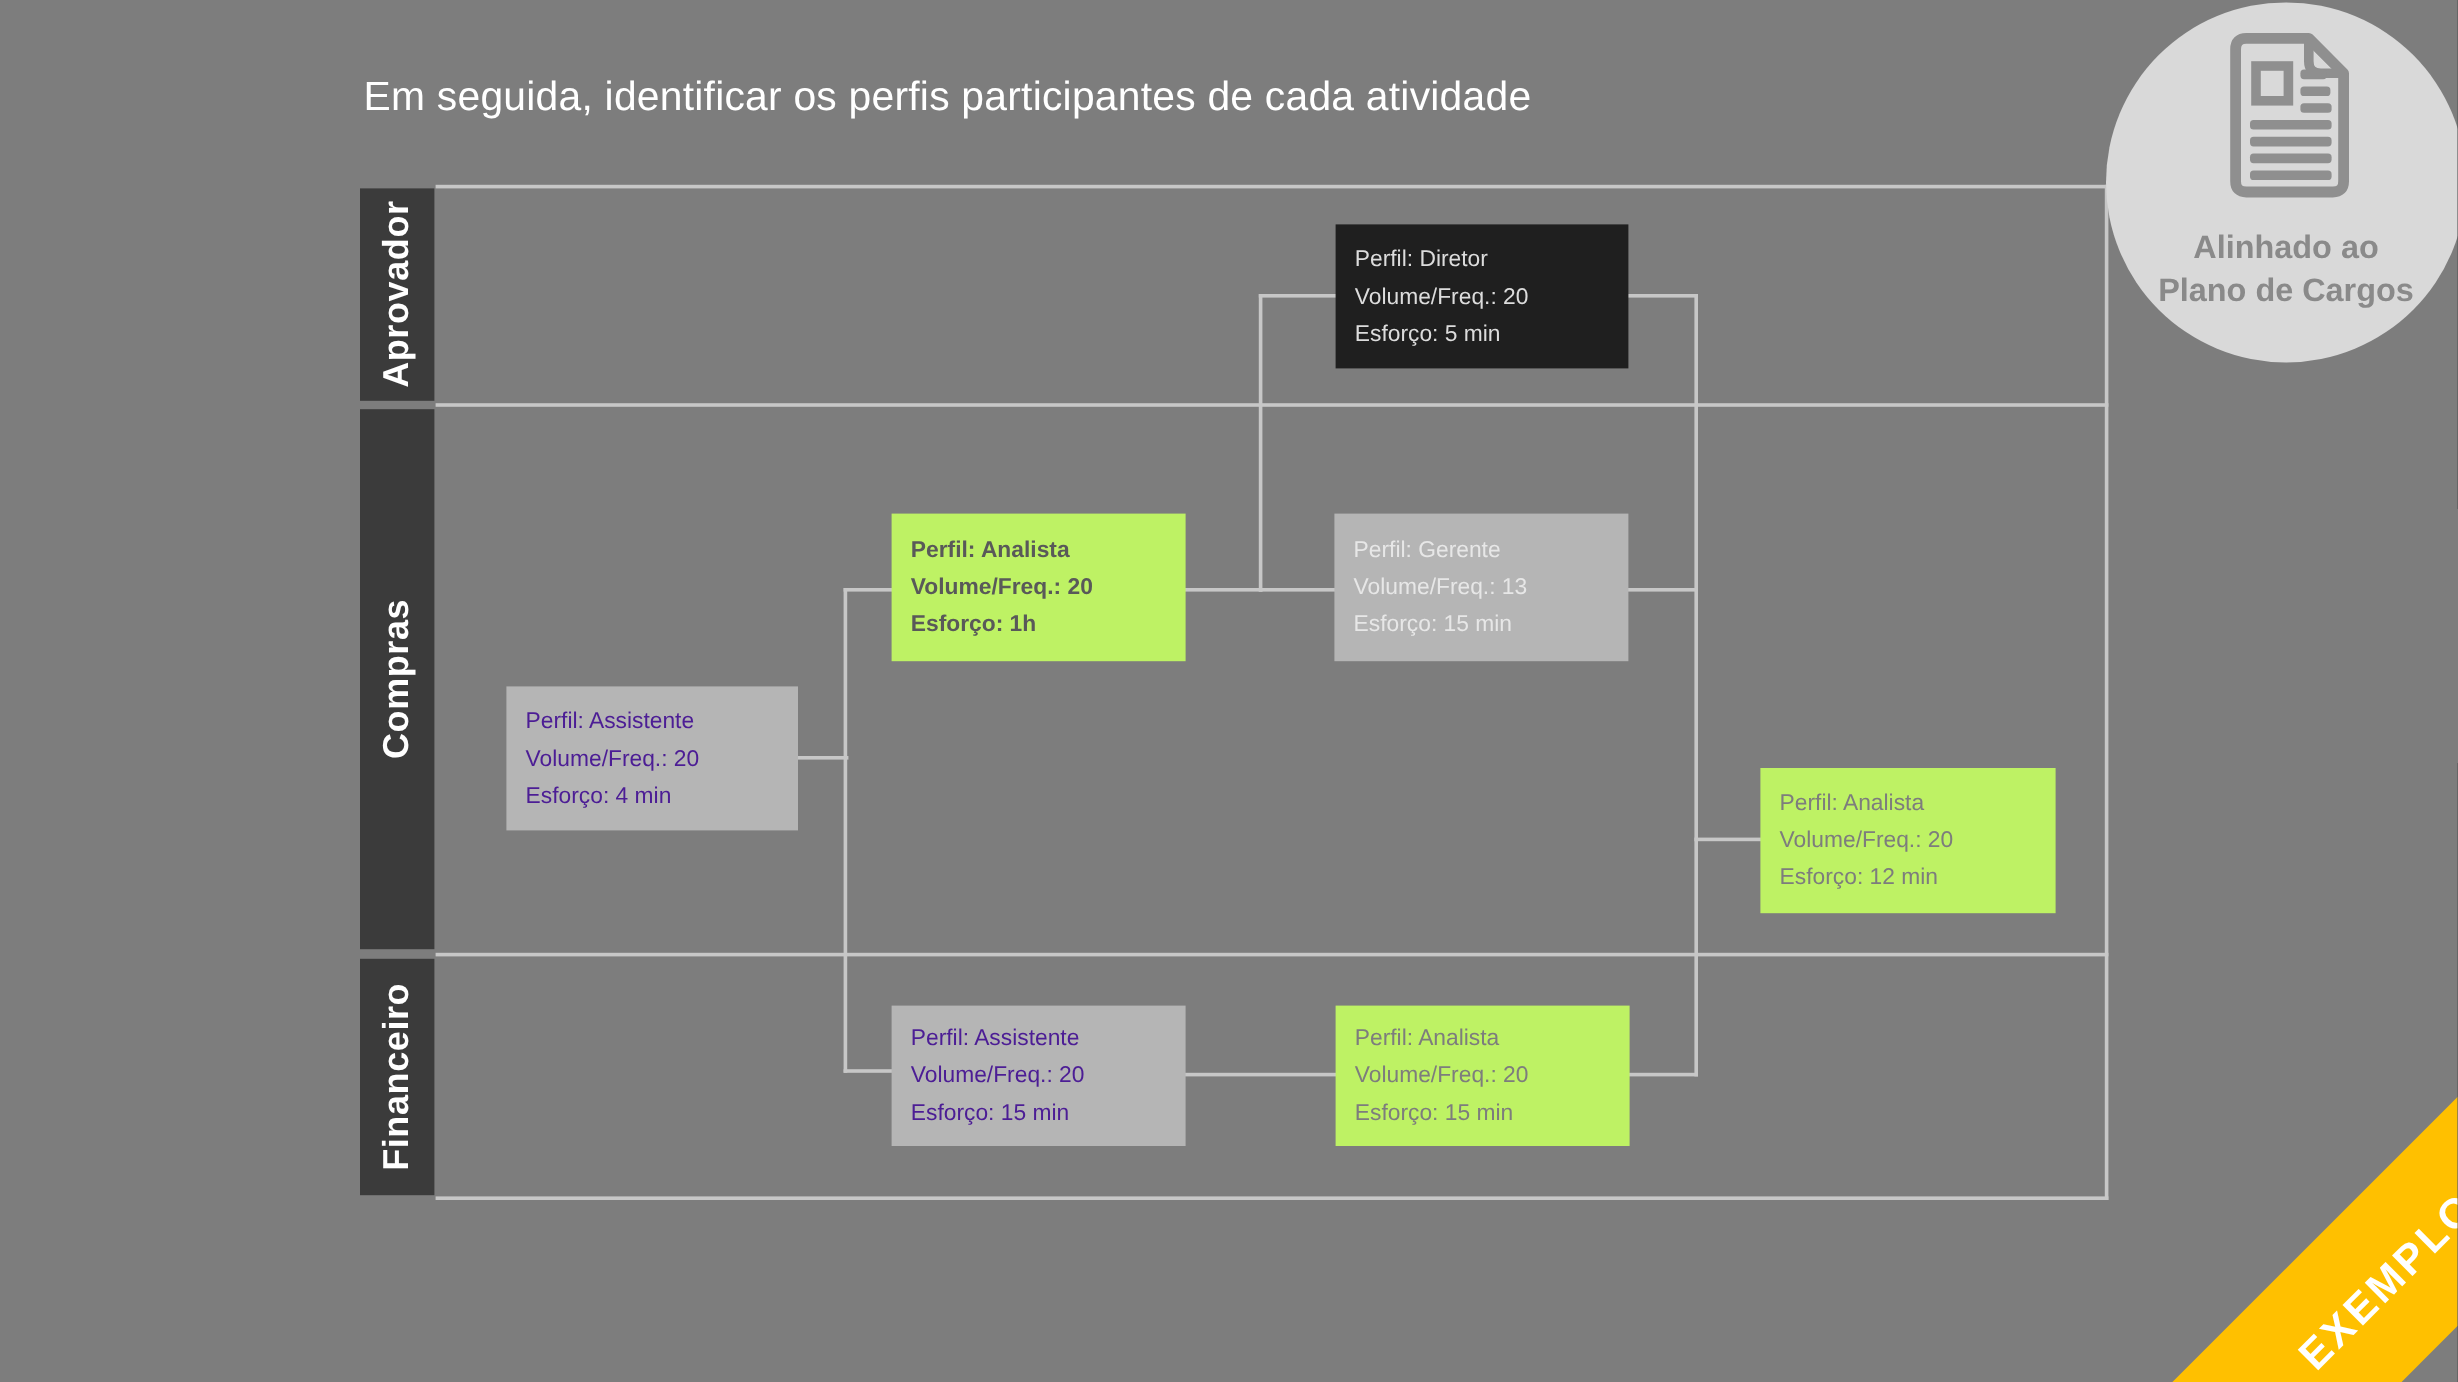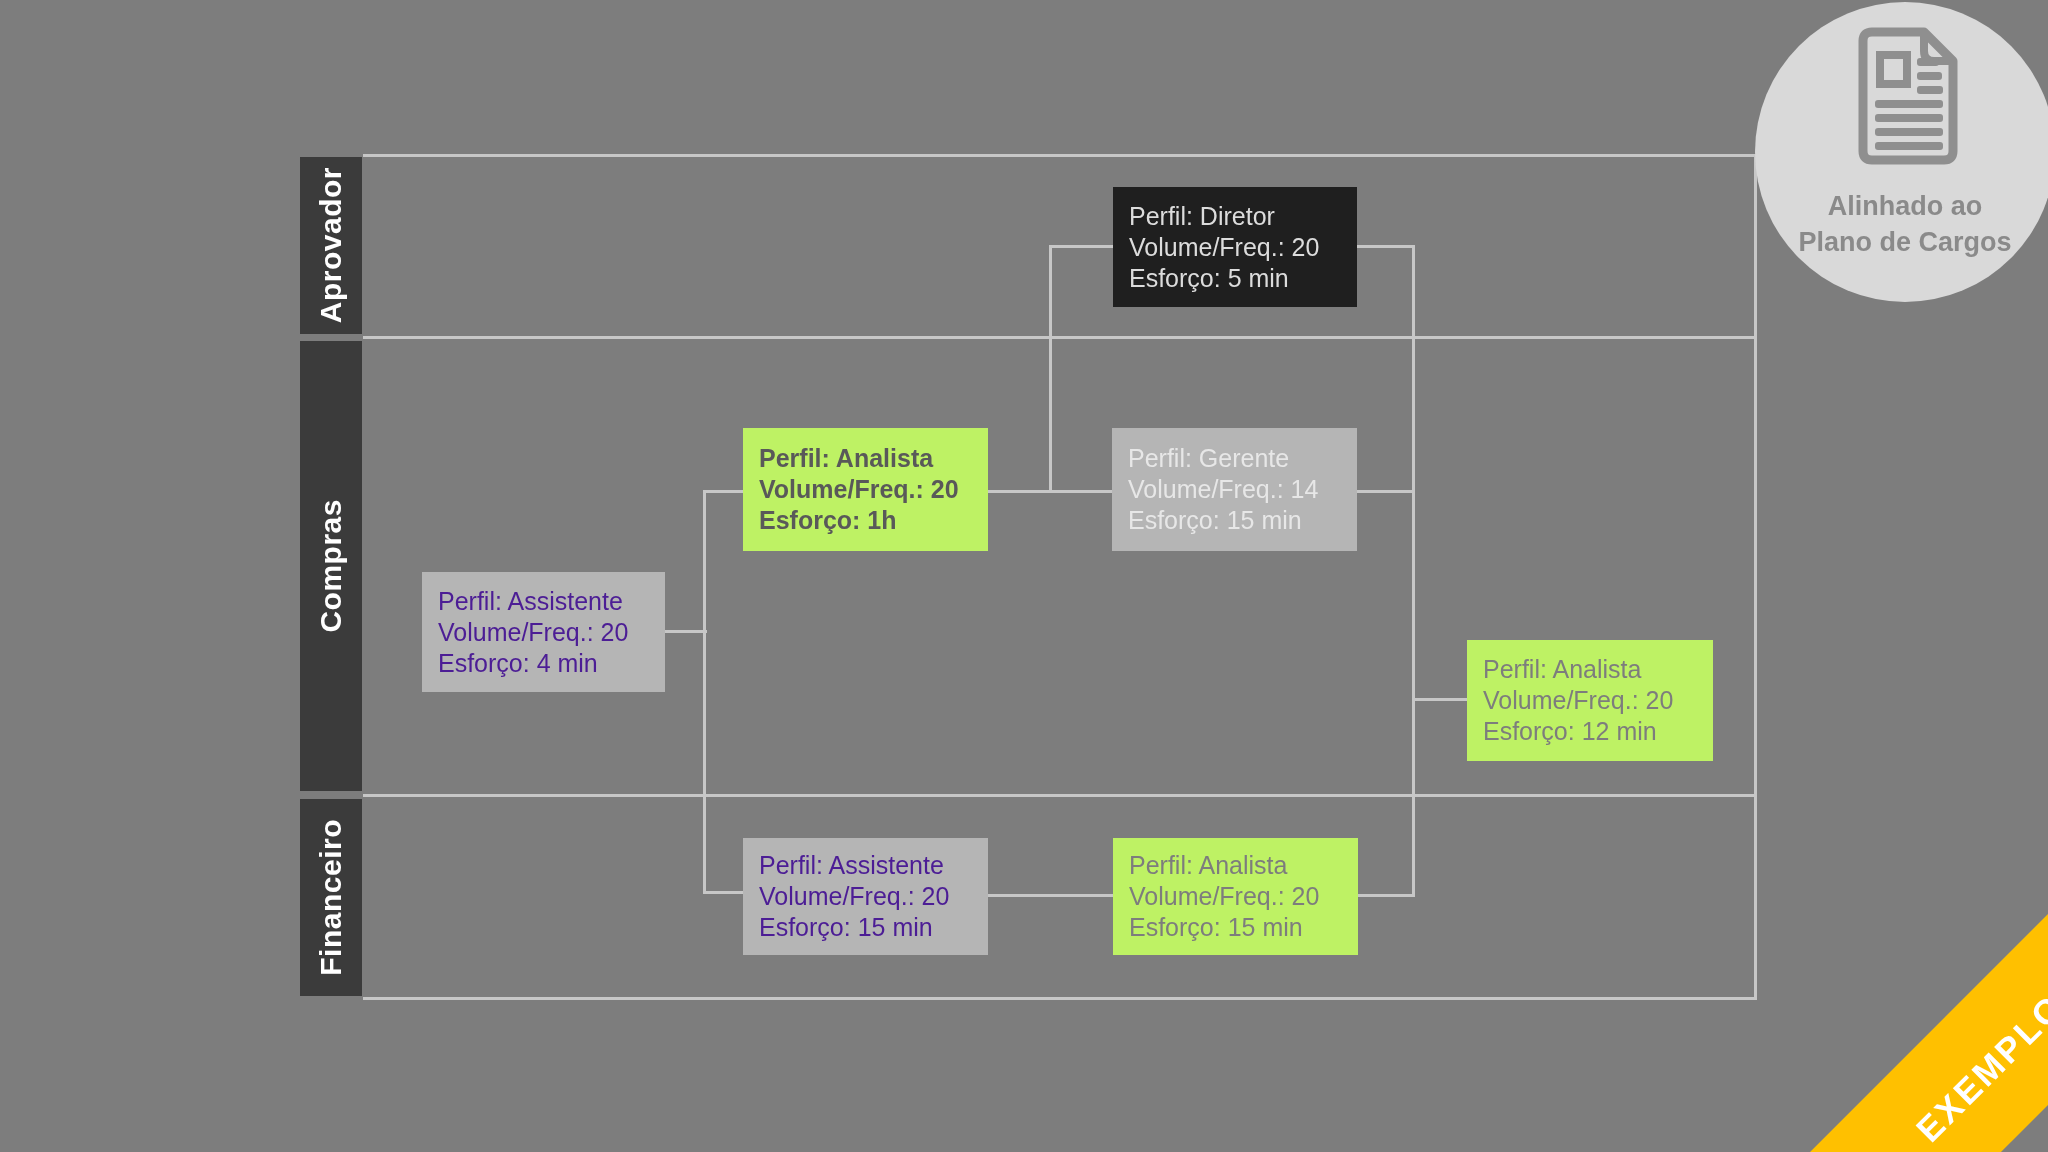--- a/index.html
+++ b/index.html
@@ -27,21 +27,21 @@
   .lane-bar span{
     writing-mode:vertical-rl;transform:rotate(180deg);
     color:#ffffff;font-size:30px;font-weight:bold;letter-spacing:.5px;
     white-space:nowrap;
   }
   
   .abox{
     position:absolute;
     display:flex;flex-direction:column;justify-content:center;
     padding-left:16px;box-sizing:border-box;
-    font-size:25px;line-height:31px;
+    font-size:19px;line-height:31px;
   }
   .abox.dark{background:#1f1f1f;color:#dcdcdc;}
   .abox.gray{background:#b5b5b5;color:#4c1d95;}
   .abox.gray.light-text{color:#e7e7e7;}
   .abox.yellow{background:#bef264;color:#7d7d7d;}
   .abox.yellow.bold{color:#595959;font-weight:bold;}
   
   .badge-circle{
     position:absolute;left:1755px;top:2px;width:300px;height:300px;
     border-radius:50%;background:#d9d9d9;
@@ -60,20 +60,21 @@
   }
   .ribbon span{
     color:#ffffff;font-weight:bold;font-size:35px;letter-spacing:3px;
   }
 </style>
 </head>
 <body>
 
 <div class="slide">
 
+  <div class="title">Em seguida, identificar os perfis participantes de cada atividade</div>
 
   <div class="line h" style="left:363px;top:154px;width:1394px"></div>
   <div class="line h" style="left:363px;top:336px;width:1394px"></div>
   <div class="line h" style="left:363px;top:794px;width:1394px"></div>
   <div class="line h" style="left:363px;top:997px;width:1394px"></div>
   <div class="line v" style="left:1754px;top:154px;height:846px"></div>
 
   <div class="lane-bar" style="top:157px;height:177px">
     <span>Aprovador</span>
   </div>
@@ -106,21 +107,21 @@
   </div>
 
   <div class="abox yellow bold" style="left:743px;top:428px;width:245px;height:123px">
     <span>Perfil: Analista</span>
     <span>Volume/Freq.: 20</span>
     <span>Esforço: 1h</span>
   </div>
 
   <div class="abox gray light-text" style="left:1112px;top:428px;width:245px;height:123px">
     <span>Perfil: Gerente</span>
-    <span>Volume/Freq.: 14</span>
+    <span>Volume/Freq.: 13</span>
     <span>Esforço: 15 min</span>
   </div>
 
   <div class="abox gray" style="left:422px;top:572px;width:243px;height:120px">
     <span>Perfil: Assistente</span>
     <span>Volume/Freq.: 20</span>
     <span>Esforço: 4 min</span>
   </div>
 
   <div class="abox yellow" style="left:1467px;top:640px;width:246px;height:121px">

